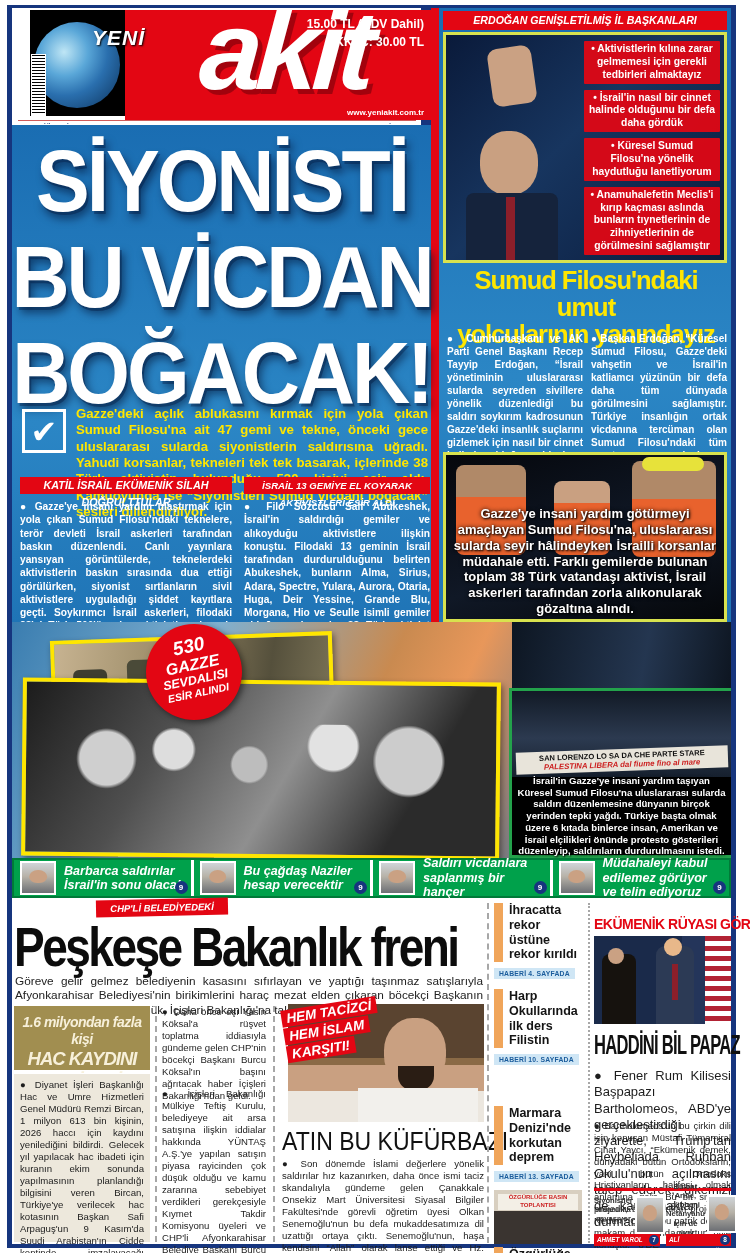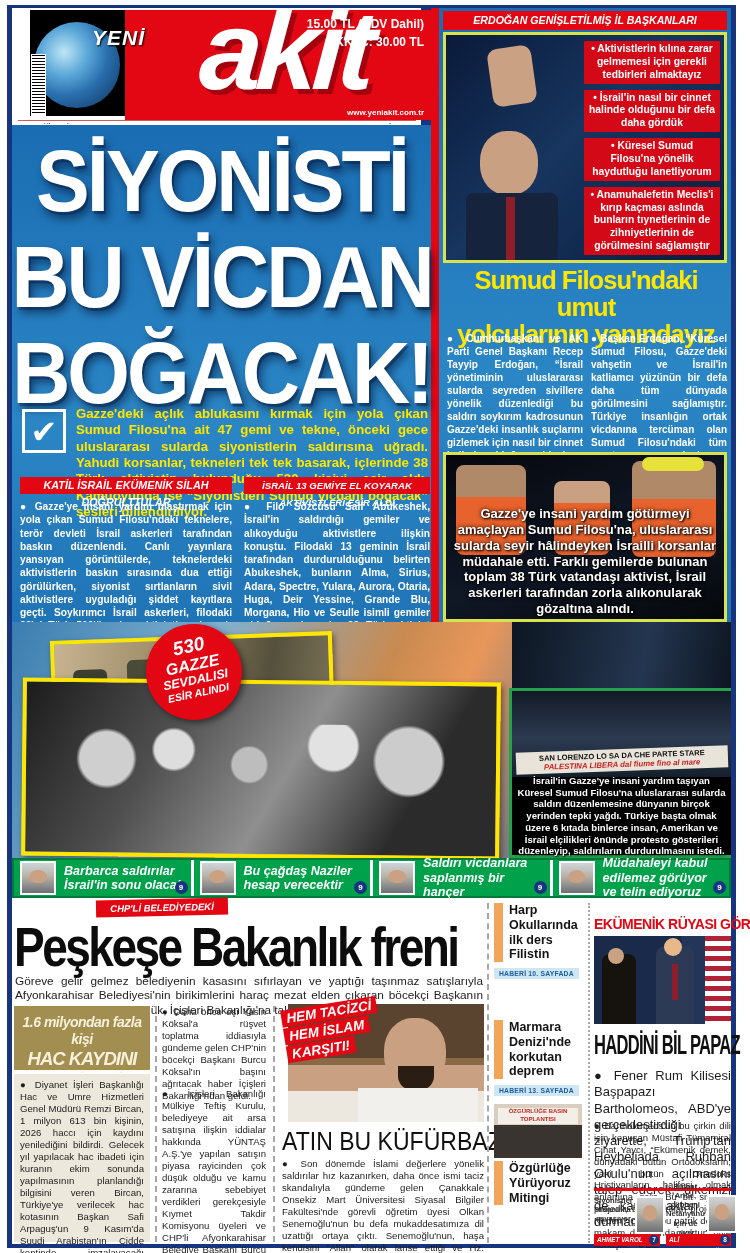--- a/index.html
+++ b/index.html
@@ -215,20 +215,27 @@
   <div class="abs" style="left:282px;top:1126px;width:202px;font-size:24px;color:#111;letter-spacing:0;white-space:nowrap;transform:scale(0.96,1.1);transform-origin:left top;">ATIN BU KÜFÜRBAZI</div>
   <div class="abs darkbody" style="left:282px;top:1158px;width:202px;">● Son dönemde İslami değerlere yönelik saldırılar hız kazanırken, daha önce ismi taciz skandalıyla gündeme gelen Çanakkale Onsekiz Mart Üniversitesi Siyasal Bilgiler Fakültesi'nde görevli öğretim üyesi Olkan Senemoğlu'nun bu defa mukaddesatımıza dil uzattığı ortaya çıktı. Senemoğlu'nun, haşa kendisini “Allah” olarak lanse ettiği ve Hz. Meryem'e yönelik rezil iftiralar attığı öğrenildi.  • 8'DE</div>
 
   <div class="abs dashedv" style="left:487px;top:903px;height:340px;"></div>
   <div class="abs dashedv" style="left:588px;top:903px;height:340px;border-left-style:dotted;"></div>
 
   <div class="abs" style="left:494px;top:903px;width:90px;">
     <div style="margin-bottom:9px;">
       <div style="display:flex;">
           <div class="brief-bar"></div>
+        <div class="brief-title">İhracatta rekor üstüne rekor kırıldı</div>
+        </div>
+      <span class="brief-ref">HABERİ 4. SAYFADA</span>
+    </div>
+    <div style="margin-bottom:9px;">
+      <div style="display:flex;">
+          <div class="brief-bar"></div>
         <div class="brief-title">Harp Okullarında ilk ders Filistin</div>
         </div>
       <span class="brief-ref">HABERİ 10. SAYFADA</span>
     </div>
     <div style="margin-bottom:7px;margin-top:40px;">
       <div style="display:flex;">
           <div class="brief-bar"></div>
         <div class="brief-title">Marmara Denizi'nde korkutan deprem</div>
         </div>
       <span class="brief-ref">HABERİ 13. SAYFADA</span>

